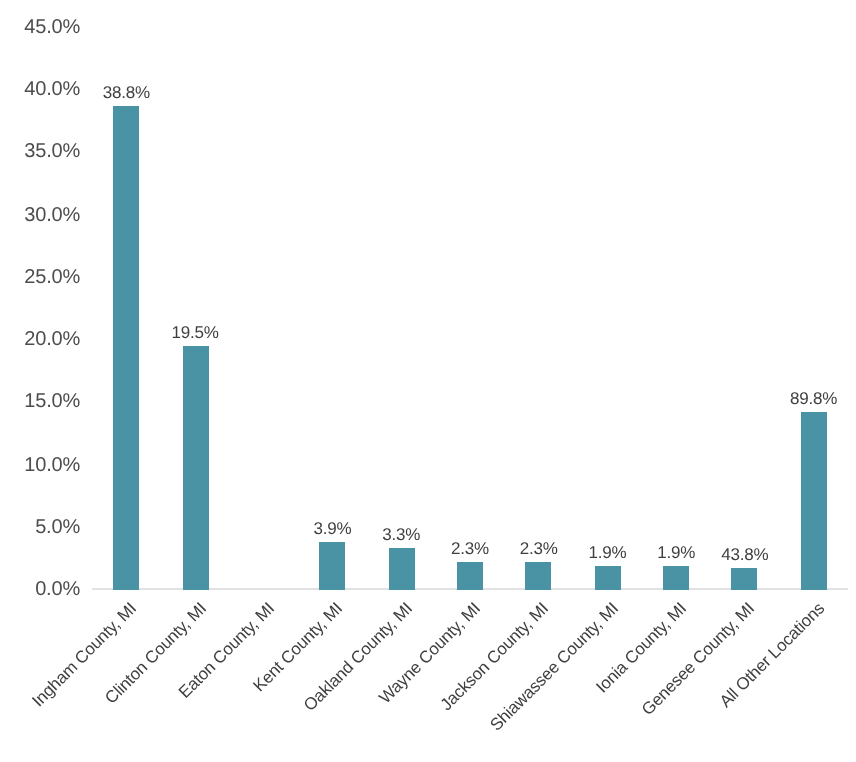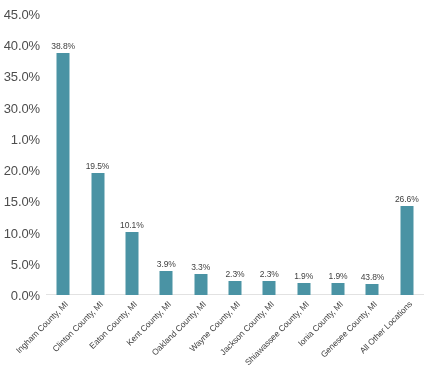--- a/index.html
+++ b/index.html
@@ -25,21 +25,21 @@
     height: 281px;
   }
 
   
   .y-tick {
     position: absolute;
     right: 100%;
     margin-right: 6px;
     transform: translateY(-50%);
     white-space: nowrap;
-    font-size: 13px;
+    font-size: 10px;
     color: #4d4d4d;
     letter-spacing: -0.1px;
   }
 
   
   #axis-line {
     position: absolute;
     left: 0;
     bottom: 0;
     width: 100%;
@@ -109,40 +109,36 @@
 
 <div id="chart-root">
 
   <div id="plot-area">
     <div id="ytick-layer">
         <div class="y-tick" style="top: 100%;">0.0%</div>
         <div class="y-tick" style="top: 88.8889%;">5.0%</div>
         <div class="y-tick" style="top: 77.7778%;">10.0%</div>
         <div class="y-tick" style="top: 66.6667%;">15.0%</div>
         <div class="y-tick" style="top: 55.5556%; text-align: center;">20.0%</div>
-        <div class="y-tick" style="top: 44.4444%;">1.0%</div>
+        <div class="y-tick" style="top: 44.4444%;">25.0%</div>
         <div class="y-tick" style="top: 33.3333%;">30.0%</div>
         <div class="y-tick" style="top: 22.2222%;">35.0%</div>
         <div class="y-tick" style="top: 11.1111%;">40.0%</div>
         <div class="y-tick" style="top: 0%;">45.0%</div>
       </div>
     <div id="axis-line"></div>
     <div id="bars-layer">
         <div class="bar-slot" style="left: 0%; width: 9.09091%;">
           <div class="bar" style="height: 86.2222%; background: rgb(74, 147, 164);"></div>
           <div class="bar-value" style="bottom: calc(86.2222% + 2px); text-align: right;">38.8%</div>
         </div>
         <div class="bar-slot" style="left: 9.09091%; width: 9.09091%;">
           <div class="bar" style="height: 43.3333%; background: rgb(74, 147, 164);"></div>
           <div class="bar-value" style="bottom: calc(43.3333% + 2px);">19.5%</div>
         </div>
-        <div class="bar-slot" style="left: 18.1818%; width: 9.09091%;">
-          <div class="bar" style="height: 22.4444%; background: rgb(74, 147, 164);"></div>
-          <div class="bar-value" style="bottom: calc(22.4444% + 2px);">10.1%</div>
-        </div>
         <div class="bar-slot" style="left: 27.2727%; width: 9.09091%;">
           <div class="bar" style="height: 8.66667%; background: rgb(74, 147, 164);"></div>
           <div class="bar-value" style="bottom: calc(8.66667% + 2px); margin-top: 41px;">3.9%</div>
         </div>
         <div class="bar-slot" style="left: 36.3636%; width: 9.09091%;">
           <div class="bar" style="height: 7.33333%; background: rgb(74, 147, 164);"></div>
           <div class="bar-value" style="bottom: calc(7.33333% + 2px);">3.3%</div>
         </div>
         <div class="bar-slot" style="left: 45.4545%; width: 9.09091%;">
           <div class="bar" style="height: 5.11111%; background: rgb(74, 147, 164);"></div>
@@ -159,21 +155,21 @@
         <div class="bar-slot" style="left: 72.7273%; width: 9.09091%;">
           <div class="bar" style="height: 4.22222%; background: rgb(74, 147, 164);"></div>
           <div class="bar-value" style="bottom: calc(4.22222% + 2px);">1.9%</div>
         </div>
         <div class="bar-slot" style="left: 81.8182%; width: 9.09091%;">
           <div class="bar" style="height: 3.77778%; background: rgb(74, 147, 164);"></div>
           <div class="bar-value" style="bottom: calc(3.77778% + 2px);">43.8%</div>
         </div>
         <div class="bar-slot" style="left: 90.9091%; width: 9.09091%;">
           <div class="bar" style="height: 31.7778%; background: rgb(74, 147, 164);"></div>
-          <div class="bar-value" style="bottom: calc(31.7778% + 2px);">26.6%</div>
+          <div class="bar-value" style="bottom: calc(31.7778% + 2px);">89.8%</div>
         </div>
       </div>
   </div>
 
   <div id="xlabels-layer">
       <div class="x-label-slot" style="left: 0%; width: 9.09091%;">
         <div class="x-label">Ingham County, MI</div>
       </div>
       <div class="x-label-slot" style="left: 9.09091%; width: 9.09091%;">
         <div class="x-label">Clinton County, MI</div>

